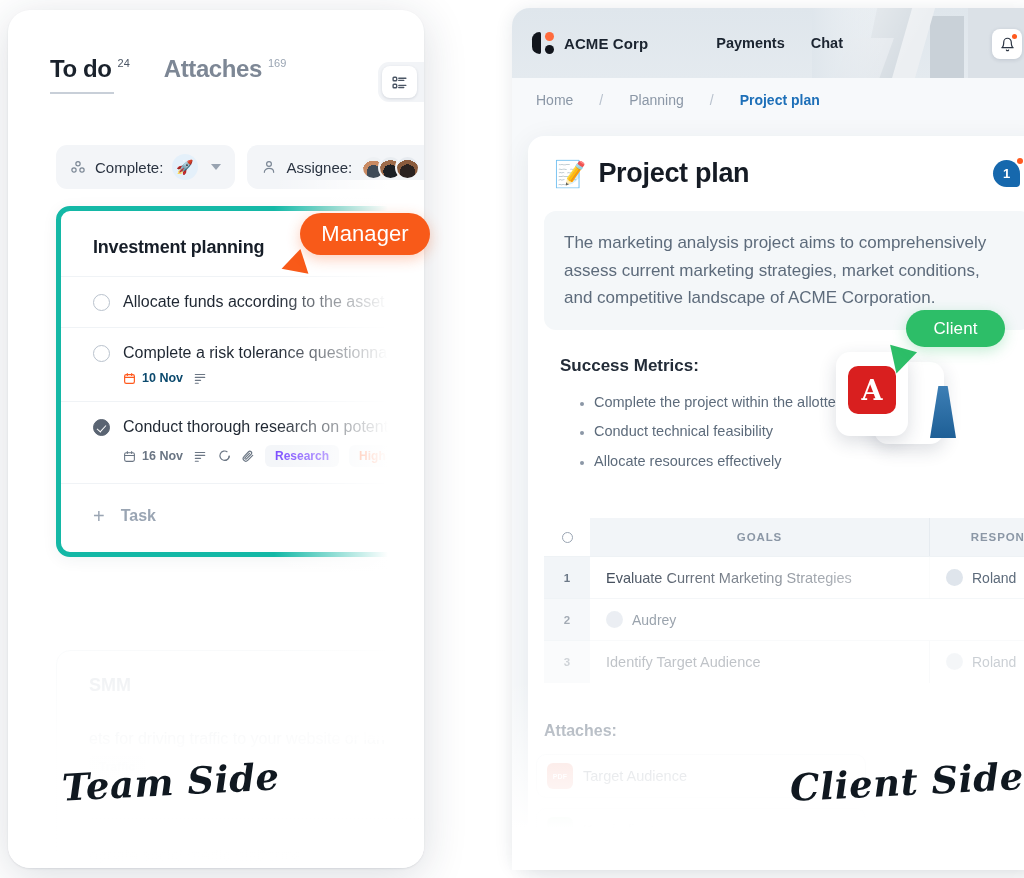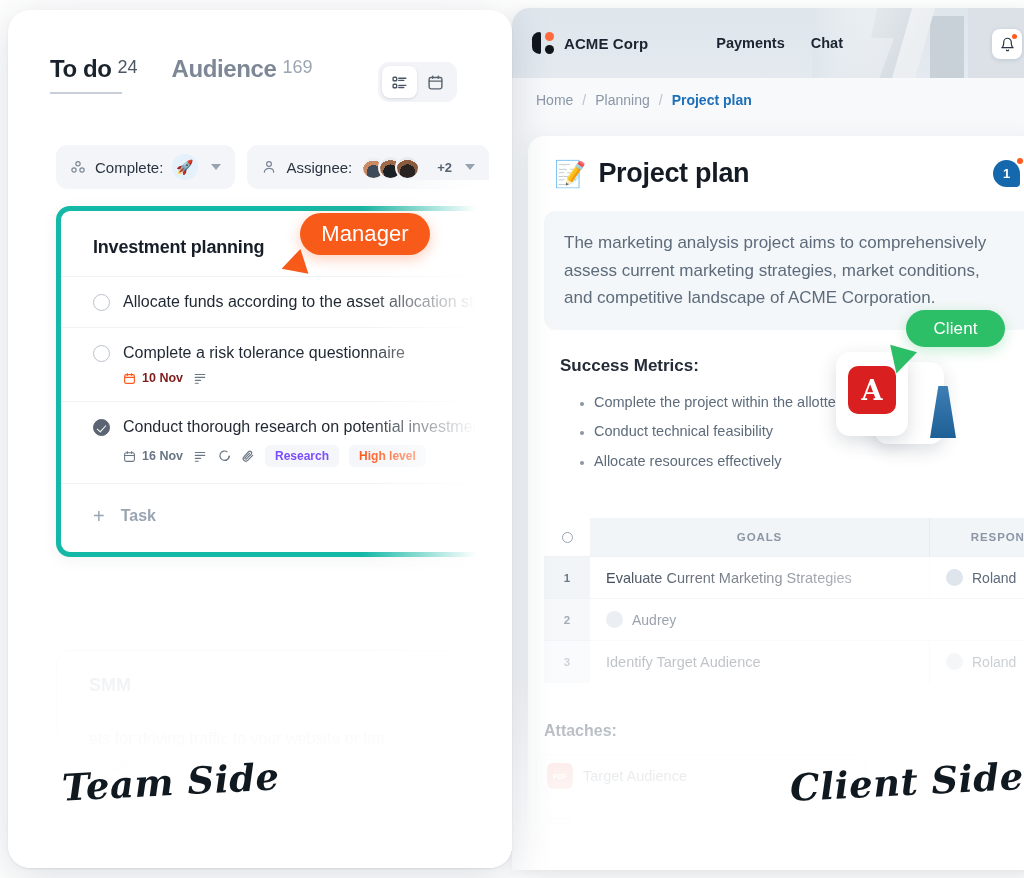--- a/index.html
+++ b/index.html
@@ -46,21 +46,21 @@
   .logo-mark .lm-dot-top{position:absolute;right:0;top:0px;width:9px;height:9px;border-radius:50%;background:#ff6b3d;}
   .logo-mark .lm-dot-bot{position:absolute;right:0;bottom:0px;width:9px;height:9px;border-radius:50%;background:#11151c;}
   .brand-name{font-size:15px;font-weight:700;color:#1b2430;letter-spacing:.1px;}
   .client-nav{display:flex;gap:26px;margin-left:68px;}
   .client-nav a{font-size:14.5px;font-weight:700;color:#1b2430;text-decoration:none;}
   .bell-btn{position:absolute;right:10px;top:21px;width:30px;height:30px;border-radius:8px;
      background:#fff;display:flex;align-items:center;justify-content:center;
      box-shadow:0 1px 4px rgba(30,45,70,.14);}
   .bell-dot{position:absolute;right:5px;top:5px;width:5px;height:5px;border-radius:50%;background:#ff5a1f;}
 
-  .crumbs{position:absolute;left:24px;top:84px;display:flex;gap:9px;font-size:14px;}
+  .crumbs{position:absolute;left:24px;top:84px;display:flex;gap:26px;font-size:14px;}
   .crumbs .c{color:#8b97a6;}
   .crumbs .sep{color:#b9c2cd;}
   .crumbs .c.active{color:#1d6fb8;font-weight:700;}
 
   .doc-card{
     position:absolute;left:528px;top:136px;width:520px;
     background:#fff;border-radius:16px 0 0 16px;
     box-shadow:0 6px 28px rgba(30,45,70,.08);
     padding:22px 0 0 0;height:734px;overflow:hidden;
   }
@@ -110,29 +110,29 @@
   .att-name{font-size:14.5px;color:#7b8795;}
   .att.f1{opacity:.45;}
   .att.f2{opacity:.45;}
 
   
   .client-fade{position:absolute;left:512px;bottom:8px;width:520px;height:190px;
      background:linear-gradient(180deg,rgba(247,249,251,0) 0%,#ffffff 78%);pointer-events:none;}
 
   
   .team-panel{
-    position:absolute;left:8px;top:10px;width:504px;height:858px;
+    position:absolute;left:8px;top:10px;width:416px;height:858px;
     background:#fff;border-radius:22px;
     box-shadow:0 8px 44px rgba(30,45,70,.16), 0 1px 2px rgba(30,45,70,.10);
     overflow:hidden;
   }
   .tabs{position:absolute;left:42px;top:45px;display:flex;align-items:flex-start;gap:34px;}
   .tab{position:relative;display:flex;align-items:flex-start;gap:6px;}
   .tab .t-label{font-size:24px;font-weight:700;letter-spacing:-.4px;}
-  .tab .t-count{font-size:18px;font-weight:400;margin-top:2px;}
+  .tab .t-count{font-size:11px;font-weight:400;margin-top:2px;}
   .tab.active .t-label{color:#1a222c;}
   .tab.active .t-count{color:#4b5665;}
   .tab.inactive .t-label{color:#7d8795;font-weight:700;}
   .tab.inactive .t-count{color:#9aa5b3;}
   .tab.active:after{content:"";position:absolute;left:0;right:16px;bottom:-11px;height:2px;background:#c8cfd8;}
 
   .view-toggle{position:absolute;left:370px;top:52px;width:79px;height:40px;background:#f2f4f7;border-radius:11px;
      display:flex;align-items:center;padding:4px;gap:2px;}
   .vt-btn{width:35px;height:32px;border-radius:8px;display:flex;align-items:center;justify-content:center;}
   .vt-btn.sel{background:#fff;box-shadow:0 1px 3px rgba(30,45,70,.14);}
@@ -153,21 +153,21 @@
   .tc-title{font-size:18px;font-weight:700;color:#171e28;padding:26px 0 18px 32px;letter-spacing:-.2px;}
   .task-row{border-top:1px solid #f0f3f6;padding:16px 0 16px 32px;}
   .task-row:first-of-type{border-top:none;}
   .tr-main{display:flex;align-items:center;gap:13px;}
   .chk{width:17px;height:17px;border-radius:50%;border:1.6px solid #b9c2cd;flex:0 0 auto;}
   .chk.done{background:#5a6472;border-color:#5a6472;position:relative;}
   .chk.done:after{content:"";position:absolute;left:5px;top:3px;width:4px;height:8px;border:solid #fff;border-width:0 1.8px 1.8px 0;transform:rotate(42deg);}
   .tr-text{font-size:16px;color:#1f2732;white-space:nowrap;}
   .tr-meta{display:flex;align-items:center;gap:10px;margin:9px 0 0 30px;}
   .meta-date{display:flex;align-items:center;gap:6px;font-size:12.5px;font-weight:700;}
-  .meta-date.due{color:#7f1d1d;}
+  .meta-date.due{color:#0c4a6e;}
   .meta-date.norm{color:#6b7684;}
   .tag{height:22px;border-radius:6px;background:#f4f6f9;display:flex;align-items:center;padding:0 10px;font-size:12px;font-weight:700;}
   .tag.research{color:#7c4dff;}
   .tag.high{color:#ff5a1f;}
   .add-task{display:flex;align-items:center;gap:16px;padding:22px 0 26px 32px;border-top:1px solid #f0f3f6;}
   .add-plus{font-size:20px;color:#9aa5b3;line-height:1;}
   .add-label{font-size:16px;font-weight:700;color:#9aa5b3;}
 
   
   .smm-card{position:absolute;left:48px;top:640px;width:480px;background:#fff;border:1px solid #f1f4f7;border-radius:14px;
@@ -344,21 +344,21 @@
   <div class="badge badge-client">Client</div>
 
   <div class="team-panel">
 
     <div class="tabs">
       <div class="tab active">
         <span class="t-label">To do</span>
         <span class="t-count">24</span>
       </div>
       <div class="tab inactive">
-        <span class="t-label">Audience</span>
+        <span class="t-label">Attaches</span>
         <span class="t-count">169</span>
       </div>
     </div>
 
     <div class="view-toggle">
       <div class="vt-btn sel">
         <svg width="17" height="17" viewBox="0 0 24 24" fill="none" stroke="#4b5665" stroke-width="2" stroke-linecap="round">
           <rect x="3" y="4.5" width="5" height="5" rx="1.2"></rect>
             <rect x="3" y="14.5" width="5" height="5" rx="1.2"></rect>
           <line x1="11" y1="6" x2="21" y2="6"></line>

